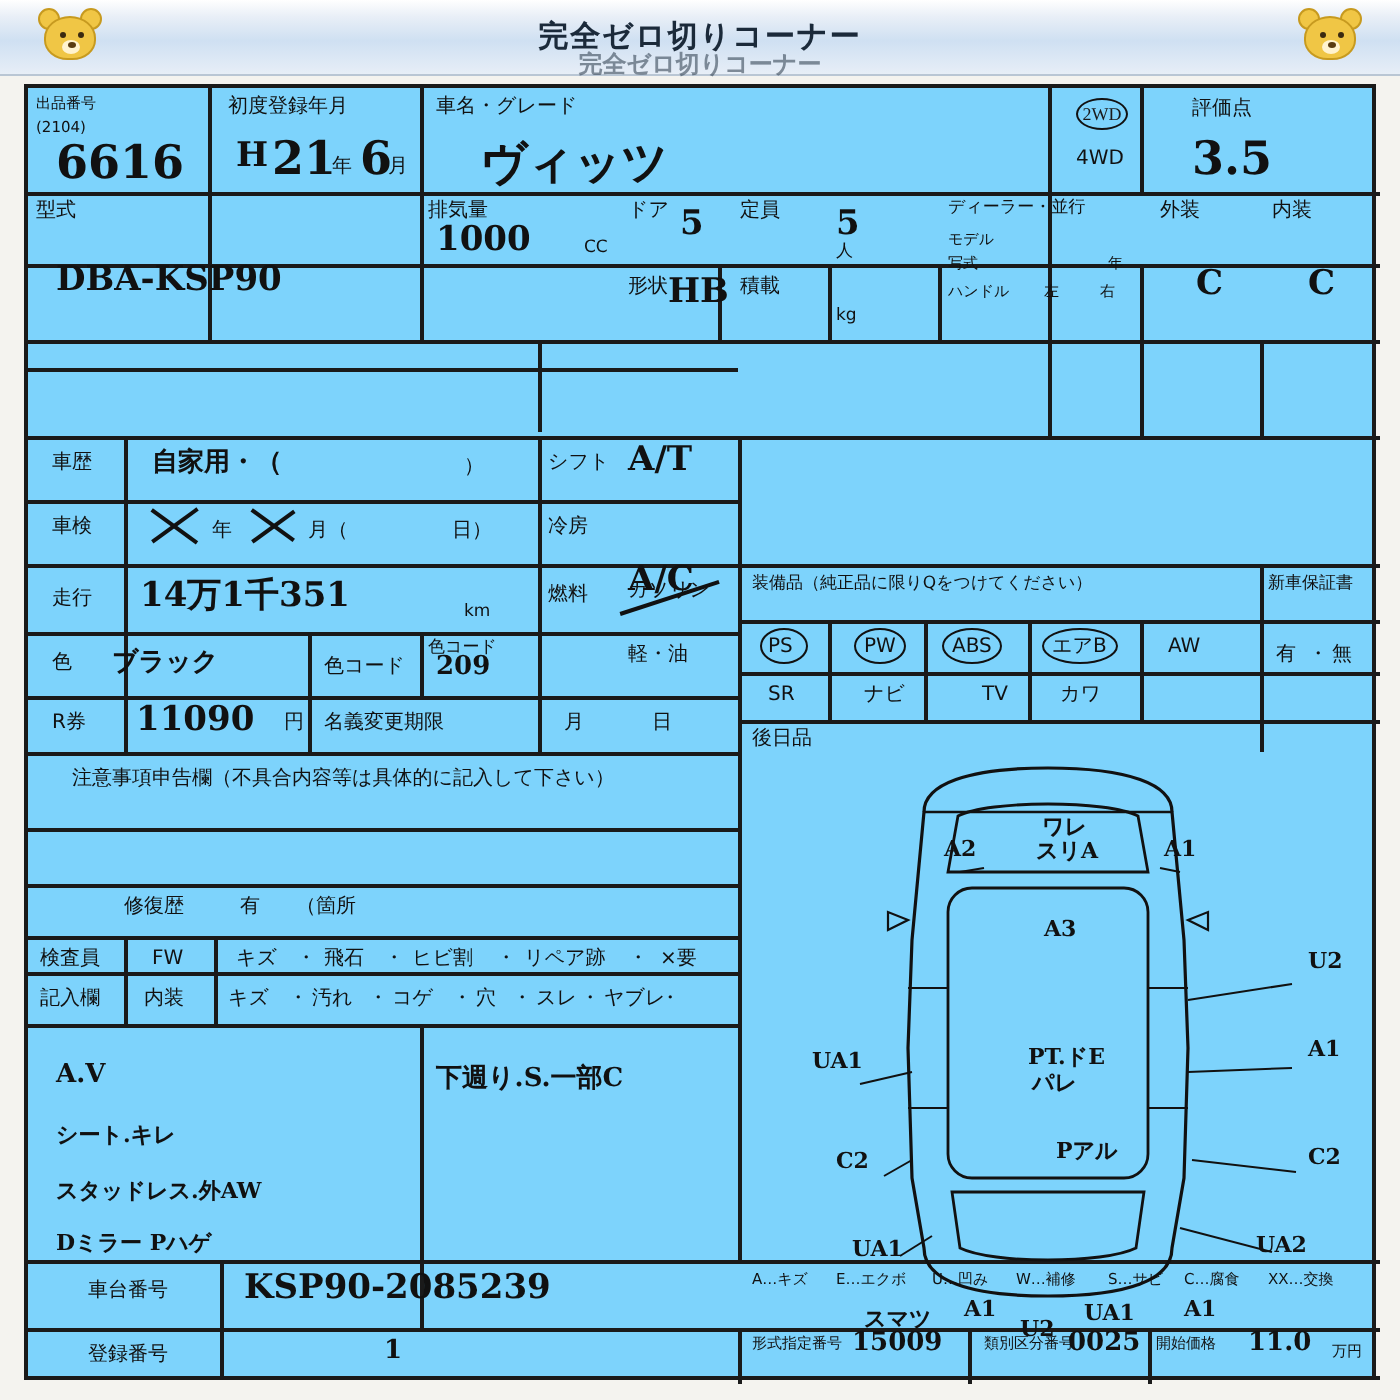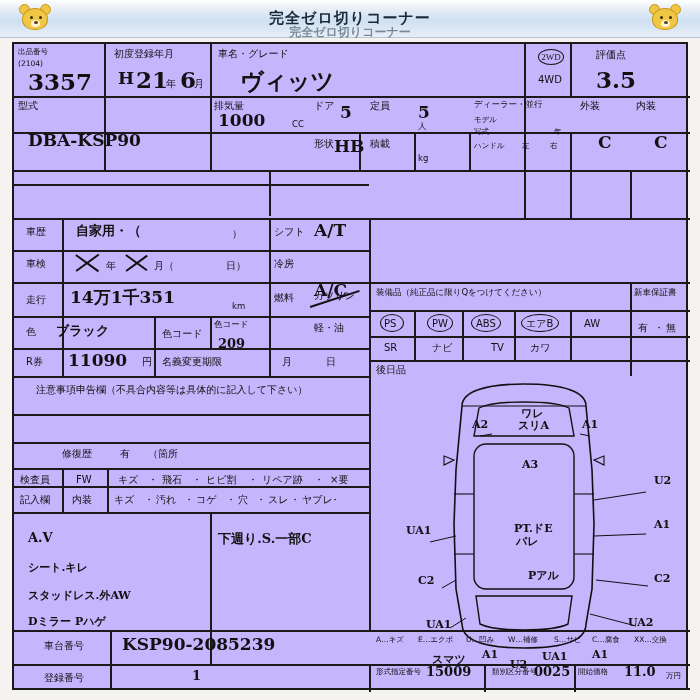--- a/index.html
+++ b/index.html
@@ -54,21 +54,21 @@
     position:absolute; left:16px; top:17px; width:4px; height:3px;
     border-radius:50%; background:#5a3c12;
   }
   .banner-sub {
     position:absolute; left:0; top:24px; width:700px; text-align:center;
     font-size:12px; font-weight:bold; color:#2a3a4a; opacity:.55;
   }
   
   .frame {
     position:absolute; left:12px; top:42px; width:676px; height:648px;
-    border:2px solid #1a1a1a; background:#c4b5fd;
+    border:2px solid #1a1a1a; background:#7dd3fc;
   }
   .ln { position:absolute; background:#1a1a1a; }
   .h { height:1.5px; }
   .v { width:1.5px; }
   .lbl {
     position:absolute; font-size:10px; color:#111; line-height:1.15;
     font-family:"DejaVu Sans", sans-serif;
   }
   .lbl.sm { font-size:8.5px; }
   .lbl.xs { font-size:7.5px; }
@@ -172,21 +172,21 @@
     <div class="ln v" style="left:355px;top:174px;height:412px;"></div>
     <div class="ln v" style="left:196px;top:468px;height:118px;"></div>
     <div class="ln v" style="left:96px;top:586px;height:58px;"></div>
     <div class="ln v" style="left:355px;top:620px;height:28px;"></div>
     <div class="ln v" style="left:470px;top:620px;height:28px;"></div>
     <div class="ln v" style="left:560px;top:620px;height:28px;"></div>
     <div class="ln v" style="left:196px;top:586px;height:34px;"></div>
 
     <div class="lbl xs" style="left:4px;top:4px;">出品番号</div>
     <div class="lbl xs" style="left:4px;top:16px;">(2104)</div>
-    <div class="hw big" style="left:14px;top:24px;">3357</div>
+    <div class="hw big" style="left:14px;top:24px;">6616</div>
 
     <div class="lbl" style="left:100px;top:4px;">初度登録年月</div>
     <div class="hw mid" style="left:104px;top:24px;">H</div>
     <div class="hw big" style="left:122px;top:22px;">21</div>
     <div class="lbl" style="left:152px;top:34px;">年</div>
     <div class="hw big" style="left:166px;top:22px;">6</div>
     <div class="lbl" style="left:180px;top:34px;">月</div>
 
     <div class="lbl" style="left:204px;top:4px;">車名・グレード</div>
     <div class="hw big" style="left:226px;top:22px;">ヴィッツ</div>
@@ -242,21 +242,21 @@
     <div class="strike" style="left:112px;top:210px;width:26px;transform:rotate(36deg);"></div>
 
     <div class="lbl" style="left:12px;top:250px;">走行</div>
     <div class="hw mid" style="left:56px;top:242px;">14万1千351</div>
     <div class="lbl sm" style="left:218px;top:258px;">km</div>
 
     <div class="lbl" style="left:12px;top:282px;">色</div>
     <div class="hw sml" style="left:42px;top:278px;">ブラック</div>
     <div class="lbl" style="left:148px;top:284px;">色コード</div>
     <div class="lbl sm" style="left:200px;top:276px;">色コード</div>
-    <div class="hw sml" style="left:204px;top:292px;text-align:right;">209</div>
+    <div class="hw sml" style="left:204px;top:282px;text-align:right;">209</div>
 
     <div class="lbl" style="left:12px;top:312px;">R券</div>
     <div class="hw mid" style="left:54px;top:306px;">11090</div>
     <div class="lbl" style="left:128px;top:312px;">円</div>
     <div class="lbl" style="left:148px;top:312px;">名義変更期限</div>
     <div class="lbl" style="left:268px;top:312px;">月</div>
     <div class="lbl" style="left:312px;top:312px;">日</div>
 
     <div class="lbl" style="left:260px;top:182px;">シフト</div>
     <div class="hw mid" style="left:300px;top:176px;">A/T</div>

